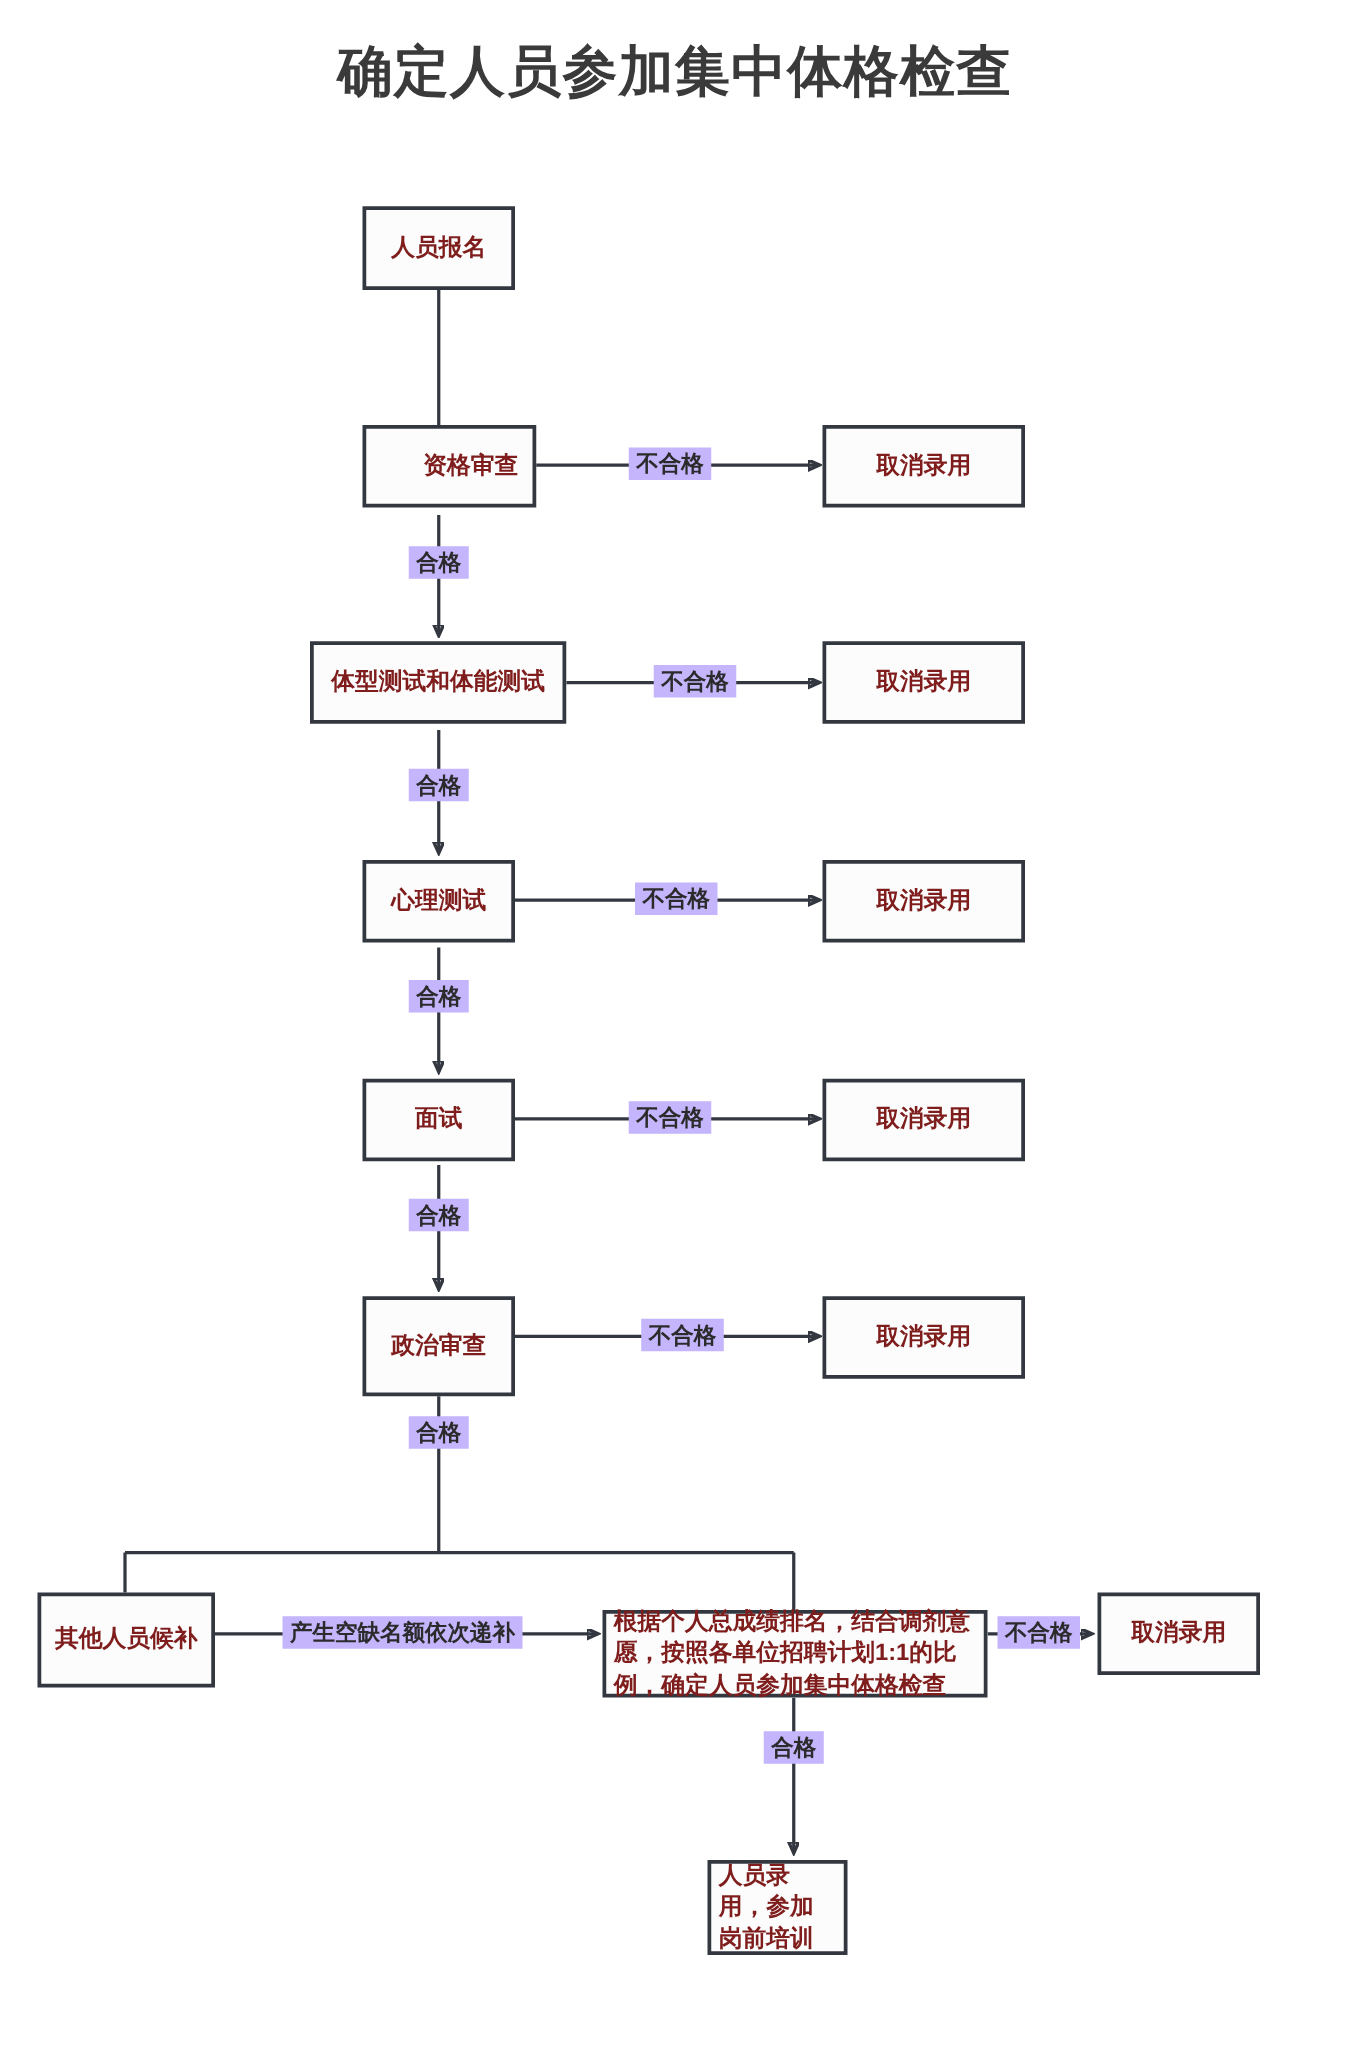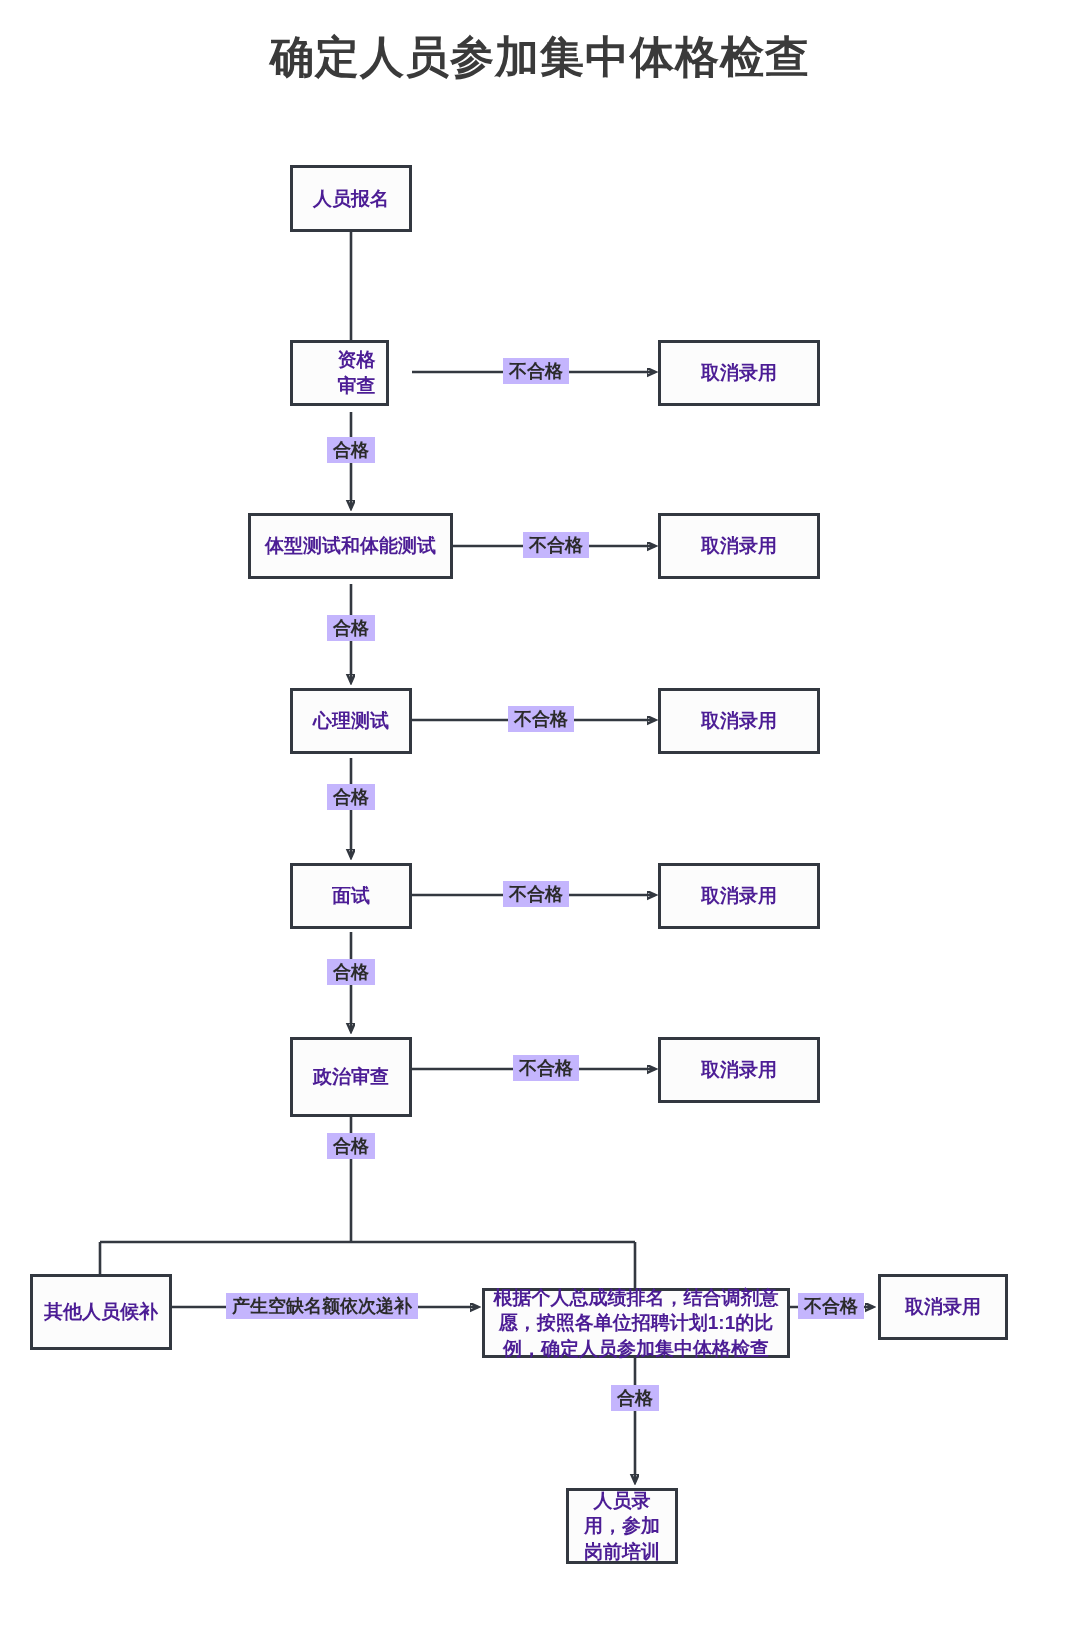--- a/index.html
+++ b/index.html
@@ -18,23 +18,22 @@
     font-size:44px;font-weight:bold;letter-spacing:1px;
     color:#3a3a3a;
   }
 
   .node{
     position:absolute;
     box-sizing:border-box;
     background:#fcfcfc;
     border:3px solid #333840;
     display:flex;align-items:center;justify-content:center;
-    text-align:center;
     font-size:19px;font-weight:bold;
-    color:#4c1d95;
+    color:#7f1d1d;
     line-height:1.35;
     padding:2px 6px;
   }
   .node.multiline{font-size:19px;}
 
   .edge-label{
     position:absolute;
     font-size:18px;font-weight:bold;
     color:#2b2b2b;
     background:#c4b5fd;
@@ -90,21 +89,21 @@
 
     <line x1="172" y1="1307" x2="478" y2="1307" marker-end="url(#arrow)"></line>
 
     <line x1="790" y1="1307" x2="873" y2="1307" marker-end="url(#arrow)"></line>
 
     <line x1="635" y1="1358" x2="635" y2="1482" marker-end="url(#arrow)"></line>
   </svg>
 
   <div class="node" style="left:290px;top:165px;width:122px;height:67px;">人员报名</div>
 
-  <div class="node" style="left:290px;top:340px;width:99px;height:66px;padding-left:40px;">资格审查</div>
+  <div class="node" style="left:290px;top:340px;width:139px;height:66px;padding-left:40px;">资格审查</div>
 
   <div class="node" style="left:290px;top:688px;width:122px;height:66px;">心理测试</div>
 
   <div class="node" style="left:248px;top:513px;width:205px;height:66px;">体型测试和体能测试</div>
 
   <div class="node" style="left:290px;top:863px;width:122px;height:66px;">面试</div>
 
   <div class="node" style="left:290px;top:1037px;width:122px;height:80px;">政治审查</div>
 
   <div class="node" style="left:658px;top:340px;width:162px;height:66px;">取消录用</div>

